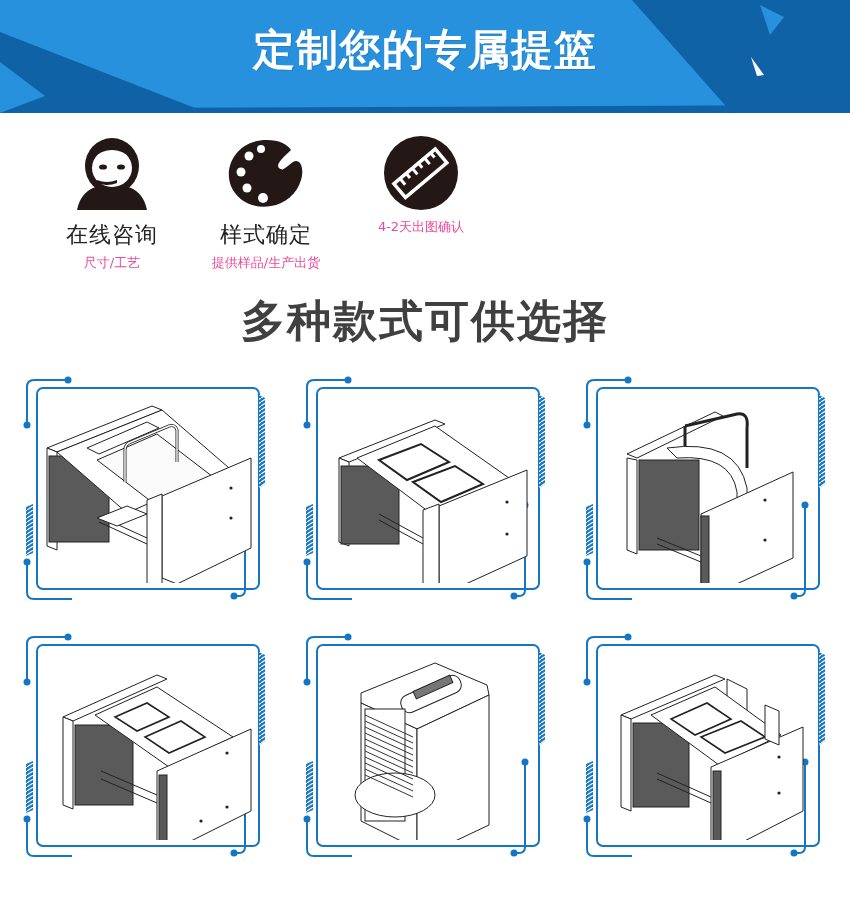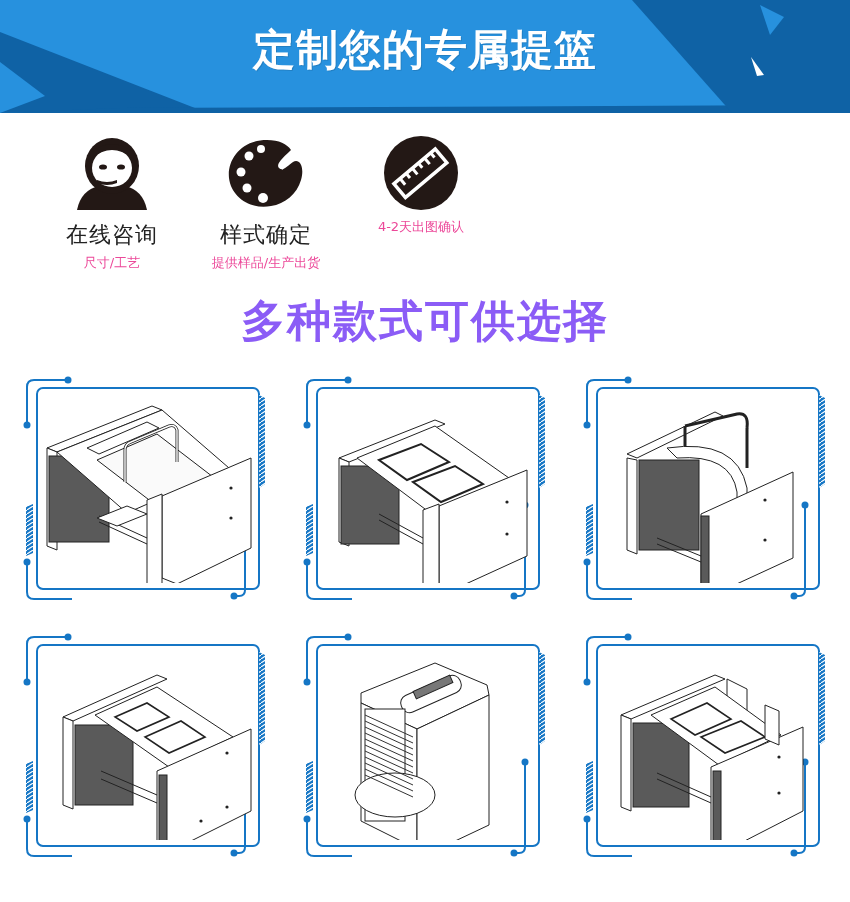--- a/index.html
+++ b/index.html
@@ -18,21 +18,21 @@
   
   .features { position: absolute; left: 0; top: 118px; width: 850px; height: 150px; }
   .feature { position: absolute; top: 16px; width: 160px; text-align: center; }
   .feature .icon { width: 90px; height: 80px; margin: 0 auto; display: block; }
   .feature .title { margin-top: 6px; font-size: 22px; color: #222; letter-spacing: 1px; }
   .feature .sub { margin-top: 4px; font-size: 13px; color: #ec4899; }
 
   
   .section-title {
     position: absolute; left: 0; right: 0; top: 292px; text-align: center;
-    color: #8b5cf6; font-size: 44px; font-weight: bold; letter-spacing: 2px;
+    color: #404040; font-size: 44px; font-weight: bold; letter-spacing: 2px;
   }
 
   
   .grid { position: absolute; left: 0; top: 370px; width: 850px; }
   .card { position: absolute; width: 260px; height: 235px; }
   .card svg.frame { position: absolute; left: 0; top: 0; }
   .card svg.drawing { position: absolute; left: 22px; top: 18px; }
 </style>
 </head>
 <body>

